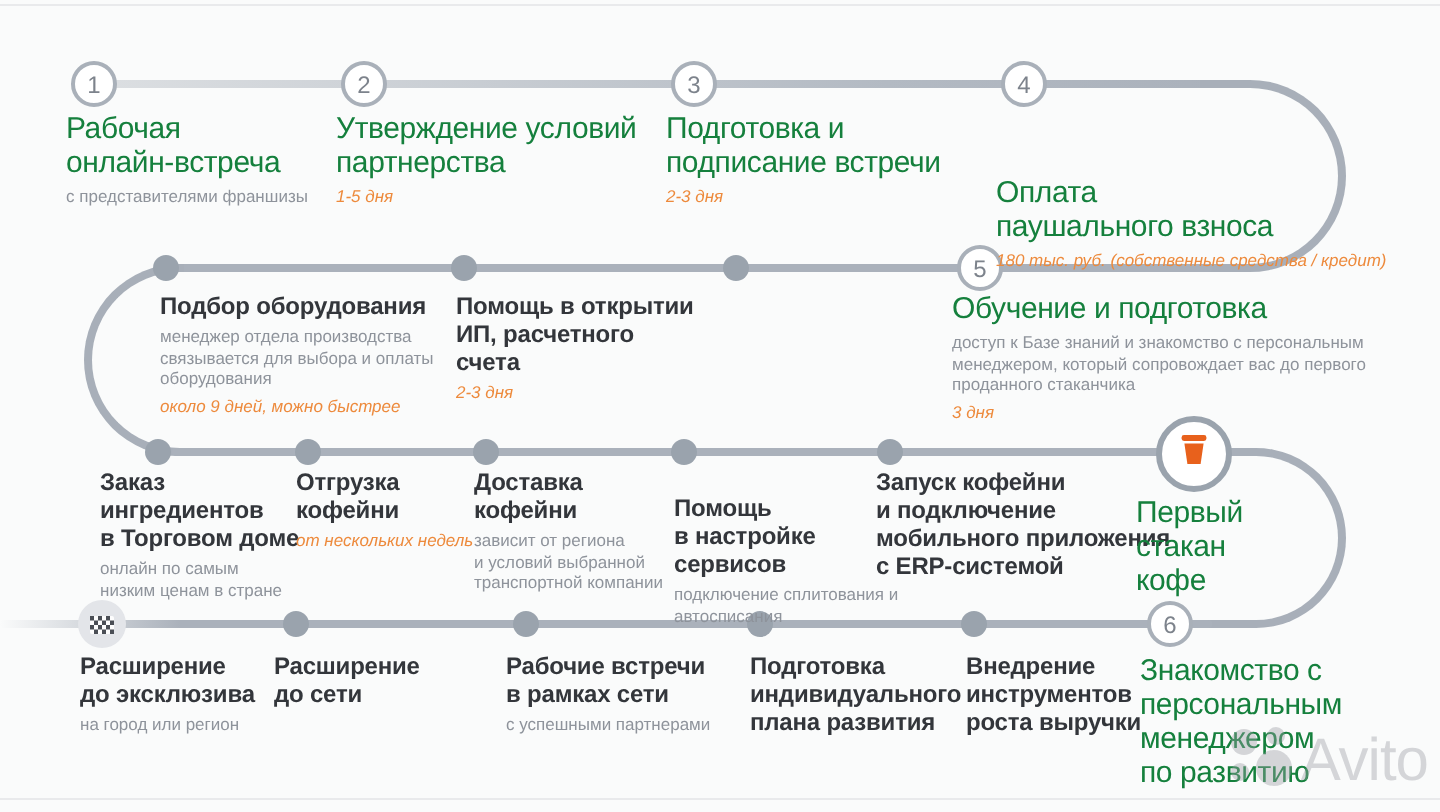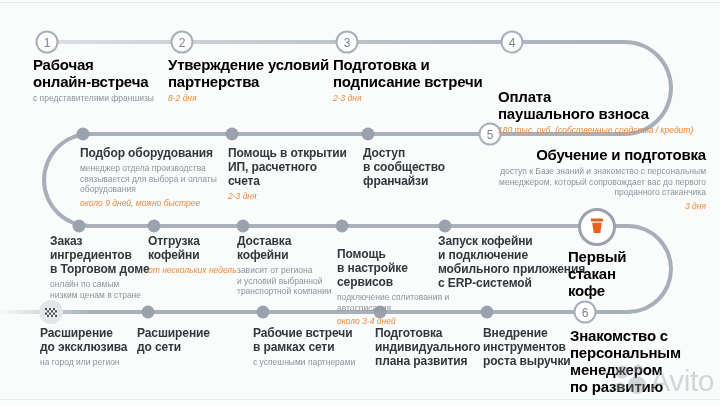--- a/index.html
+++ b/index.html
@@ -37,21 +37,21 @@
     background:#fff;border:3px solid #9aa3ad;box-sizing:border-box;
     transform:translate(-50%,-50%);display:flex;align-items:center;justify-content:center;z-index:3;
   }
   .graycircle{
     position:absolute;width:24px;height:24px;border-radius:50%;
     background:#e3e5e9;transform:translate(-50%,-50%);
     display:flex;align-items:center;justify-content:center;z-index:3;
   }
   
   .item{position:absolute;z-index:4;}
-  .t-big{font-size:15px;font-weight:bold;color:#000000;line-height:17px;letter-spacing:-0.2px;white-space:pre-line;}
+  .t-big{font-size:15px;font-weight:normal;color:#15803d;line-height:17px;letter-spacing:-0.2px;white-space:pre-line;}
   .t-med{font-size:12px;font-weight:bold;color:#33363b;line-height:14px;letter-spacing:-0.1px;white-space:pre-line;}
   .t-sub{font-size:8.5px;color:#8e939b;line-height:10.5px;margin-top:3px;white-space:pre-line;}
   .t-dur{font-size:8.5px;font-style:italic;color:#ED8A3C;line-height:10.5px;margin-top:3px;white-space:pre-line;}
   .nowrap{white-space:nowrap;}
   
   .watermark{
     position:absolute;right:6px;bottom:6px;display:flex;align-items:center;gap:2px;
     z-index:9;pointer-events:none;
   }
   .watermark .wm-text{font-size:30px;font-weight:normal;color:rgba(154,158,164,0.40);letter-spacing:-0.5px;}
@@ -124,21 +124,21 @@
   <div class="numcircle" style="left:585px;top:312px;">6</div>
 
   <div class="item" style="left:33px;top:56px;width:130px;">
     <div class="t-big">Рабочая
 онлайн-встреча</div>
     <div class="t-sub">с представителями франшизы</div>
   </div>
   <div class="item" style="left:168px;top:56px;width:165px;">
     <div class="t-big">Утверждение условий
 партнерства</div>
-    <div class="t-dur">8-2 дня</div>
+    <div class="t-dur">1-5 дня</div>
   </div>
   <div class="item" style="left:333px;top:56px;width:165px;">
     <div class="t-big">Подготовка и
 подписание встречи</div>
     <div class="t-dur">2-3 дня</div>
   </div>
   <div class="item" style="left:498px;top:56px;width:210px;margin-top:32px;">
     <div class="t-big">Оплата
 паушального взноса</div>
     <div class="t-dur nowrap">180 тыс. руб. (собственные средства / кредит)</div>
@@ -150,26 +150,21 @@
 связывается для выбора и оплаты
 оборудования</div>
     <div class="t-dur">около 9 дней, можно быстрее</div>
   </div>
   <div class="item" style="left:228px;top:146px;width:130px;">
     <div class="t-med">Помощь в открытии
 ИП, расчетного
 счета</div>
     <div class="t-dur">2-3 дня</div>
   </div>
-  <div class="item" style="left:363px;top:146px;width:110px;">
-    <div class="t-med">Доступ
-в сообщество
-франчайзи</div>
-  </div>
-  <div class="item" style="left:476px;top:146px;width:230px;text-align:right;">
+  <div class="item" style="left:476px;top:146px;width:230px;">
     <div class="t-big">Обучение и подготовка</div>
     <div class="t-sub">доступ к Базе знаний и знакомство с персональным
 менеджером, который сопровождает вас до первого
 проданного стаканчика</div>
     <div class="t-dur">3 дня</div>
   </div>
 
   <div class="item" style="left:50px;top:234px;width:105px;">
     <div class="t-med">Заказ
 ингредиентов
@@ -188,21 +183,20 @@
     <div class="t-sub">зависит от региона
 и условий выбранной
 транспортной компании</div>
   </div>
   <div class="item" style="left:337px;top:234px;width:120px;margin-top:13px;">
     <div class="t-med">Помощь
 в настройке
 сервисов</div>
     <div class="t-sub">подключение сплитования и
 автосписания</div>
-    <div class="t-dur">около 3-4 дней</div>
   </div>
   <div class="item" style="left:438px;top:234px;width:150px;">
     <div class="t-med">Запуск кофейни
 и подключение
 мобильного приложения
 с ERP-системой</div>
   </div>
   <div class="item" style="left:568px;top:248px;width:90px;">
     <div class="t-big">Первый
 стакан

